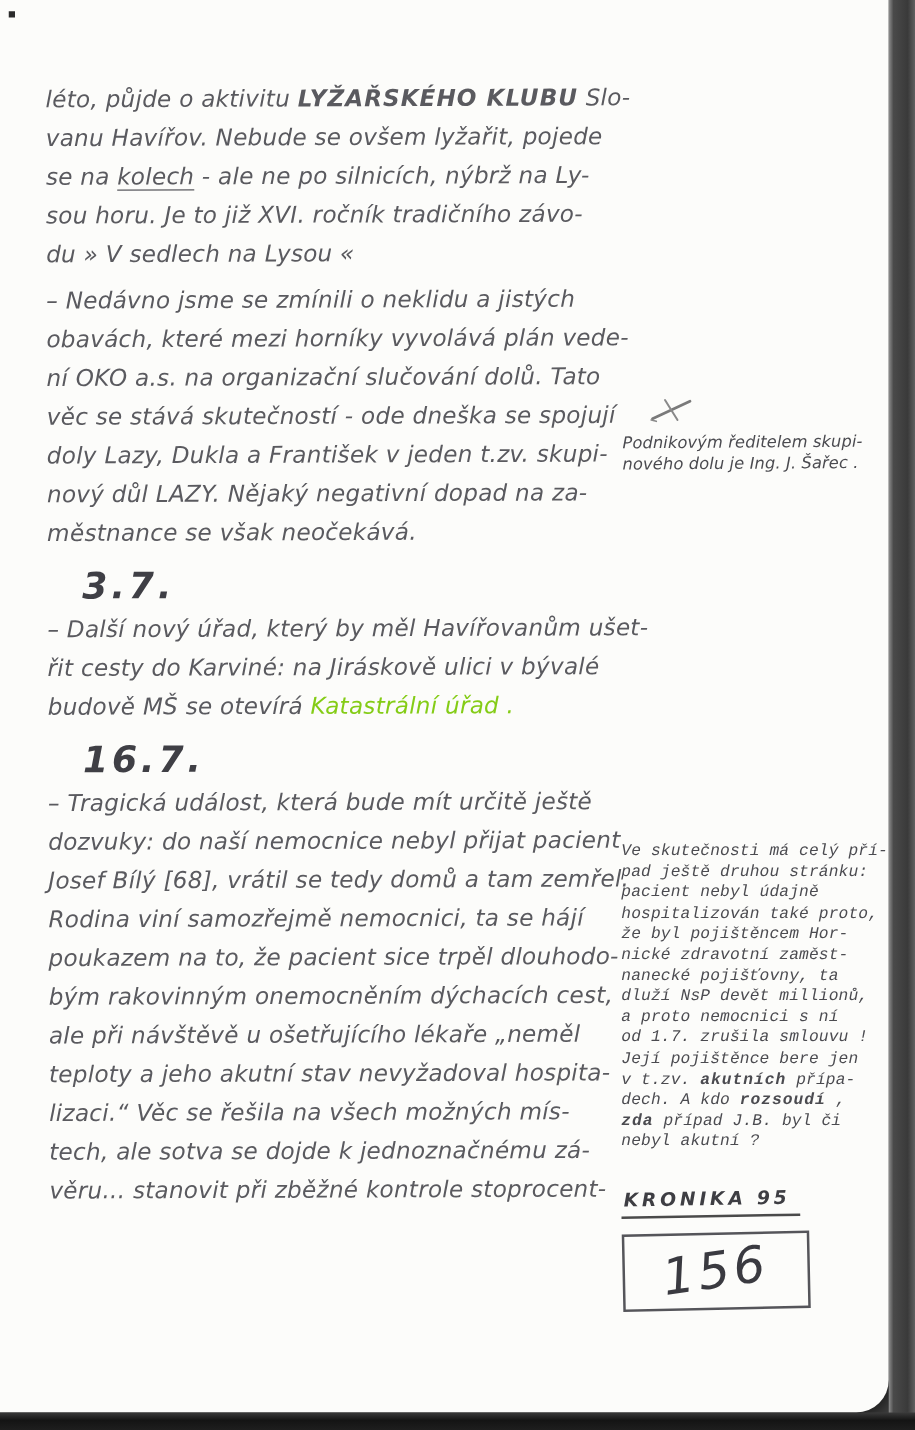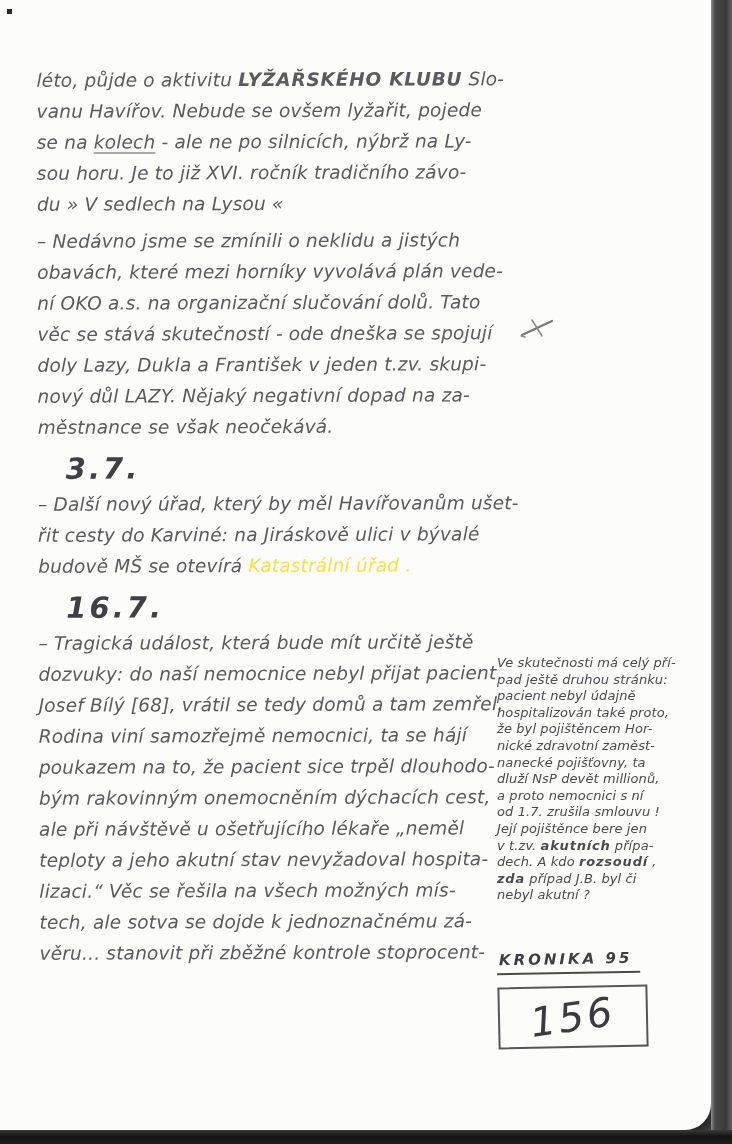--- a/index.html
+++ b/index.html
@@ -32,28 +32,28 @@
     transform:rotate(-.2deg);
   }
   .paragraph{margin:0 0 6px 0;}
   .text-line{line-height:31px;white-space:nowrap;}
   .heading-date{
     font-size:29px;font-weight:bold;font-style:italic;line-height:40px;
     letter-spacing:3px;margin-left:28px;color:#3f3f45;
   }
   .seg.bold{font-weight:bold;letter-spacing:.8px;}
   .seg.underline{text-decoration:underline;text-underline-offset:4px;}
-  .seg.faded{color:#fde047;}
+  .seg.faded{color:#84cc16;}
   .margin-note{
     position:absolute;width:190px;color:#4b4b50;font-style:italic;
     font-size:13px;letter-spacing:.1px;
   }
   .margin-note .text-line{line-height:16.6px;}
   #note-0{left:498px;top:347px;transform:rotate(-.4deg);}
-  #note-1{left:497px;top:655px;}
+  #note-1{left:497px;top:673px;font-family:Liberation Mono, monospace;}
   .cross-mark{position:absolute;left:518px;top:316px;}
   .footer-label{
     position:absolute;left:497px;top:950px;
     font-size:15px;font-weight:bold;font-style:italic;letter-spacing:3px;
     color:#3e3e43;border-bottom:2px solid #4a4a4a;padding:0 8px 4px 2px;
     transform:rotate(-1deg);
   }
   .page-box{
     position:absolute;left:498px;top:986px;width:146px;height:58px;
     border:2px solid #55555a;transform:rotate(-1.2deg);
@@ -110,20 +110,22 @@
     </div>
   </div>
 
 <svg class="cross-mark" width="40" height="24" viewBox="0 0 40 24">
   <path d="M4 19 L34 5" stroke="#7a7a7a" stroke-width="2.2" fill="none" stroke-linecap="round"></path>
   <path d="M14 4 L24 20" stroke="#8a8a8a" stroke-width="1.6" fill="none" stroke-linecap="round"></path>
   <path d="M3 20 L7 21" stroke="#8a8a8a" stroke-width="1.4" fill="none" stroke-linecap="round"></path>
 </svg>
 
 <div class="margin-note" id="note-0">
+    <div class="text-line"><span class="seg plain">Podnikovým ředitelem skupi-</span></div>
+    <div class="text-line"><span class="seg plain">nového dolu je Ing. J. Šařec .</span></div>
   </div>
 <div class="margin-note" id="note-1">
     <div class="text-line"><span class="seg plain">Ve skutečnosti má celý pří-</span></div>
     <div class="text-line"><span class="seg plain">pad ještě druhou stránku:</span></div>
     <div class="text-line"><span class="seg plain">pacient nebyl údajně</span></div>
     <div class="text-line"><span class="seg plain">hospitalizován také proto,</span></div>
     <div class="text-line"><span class="seg plain">že byl pojištěncem Hor-</span></div>
     <div class="text-line"><span class="seg plain">nické zdravotní zaměst-</span></div>
     <div class="text-line"><span class="seg plain">nanecké pojišťovny, ta</span></div>
     <div class="text-line"><span class="seg plain">dluží NsP devět millionů,</span></div>

